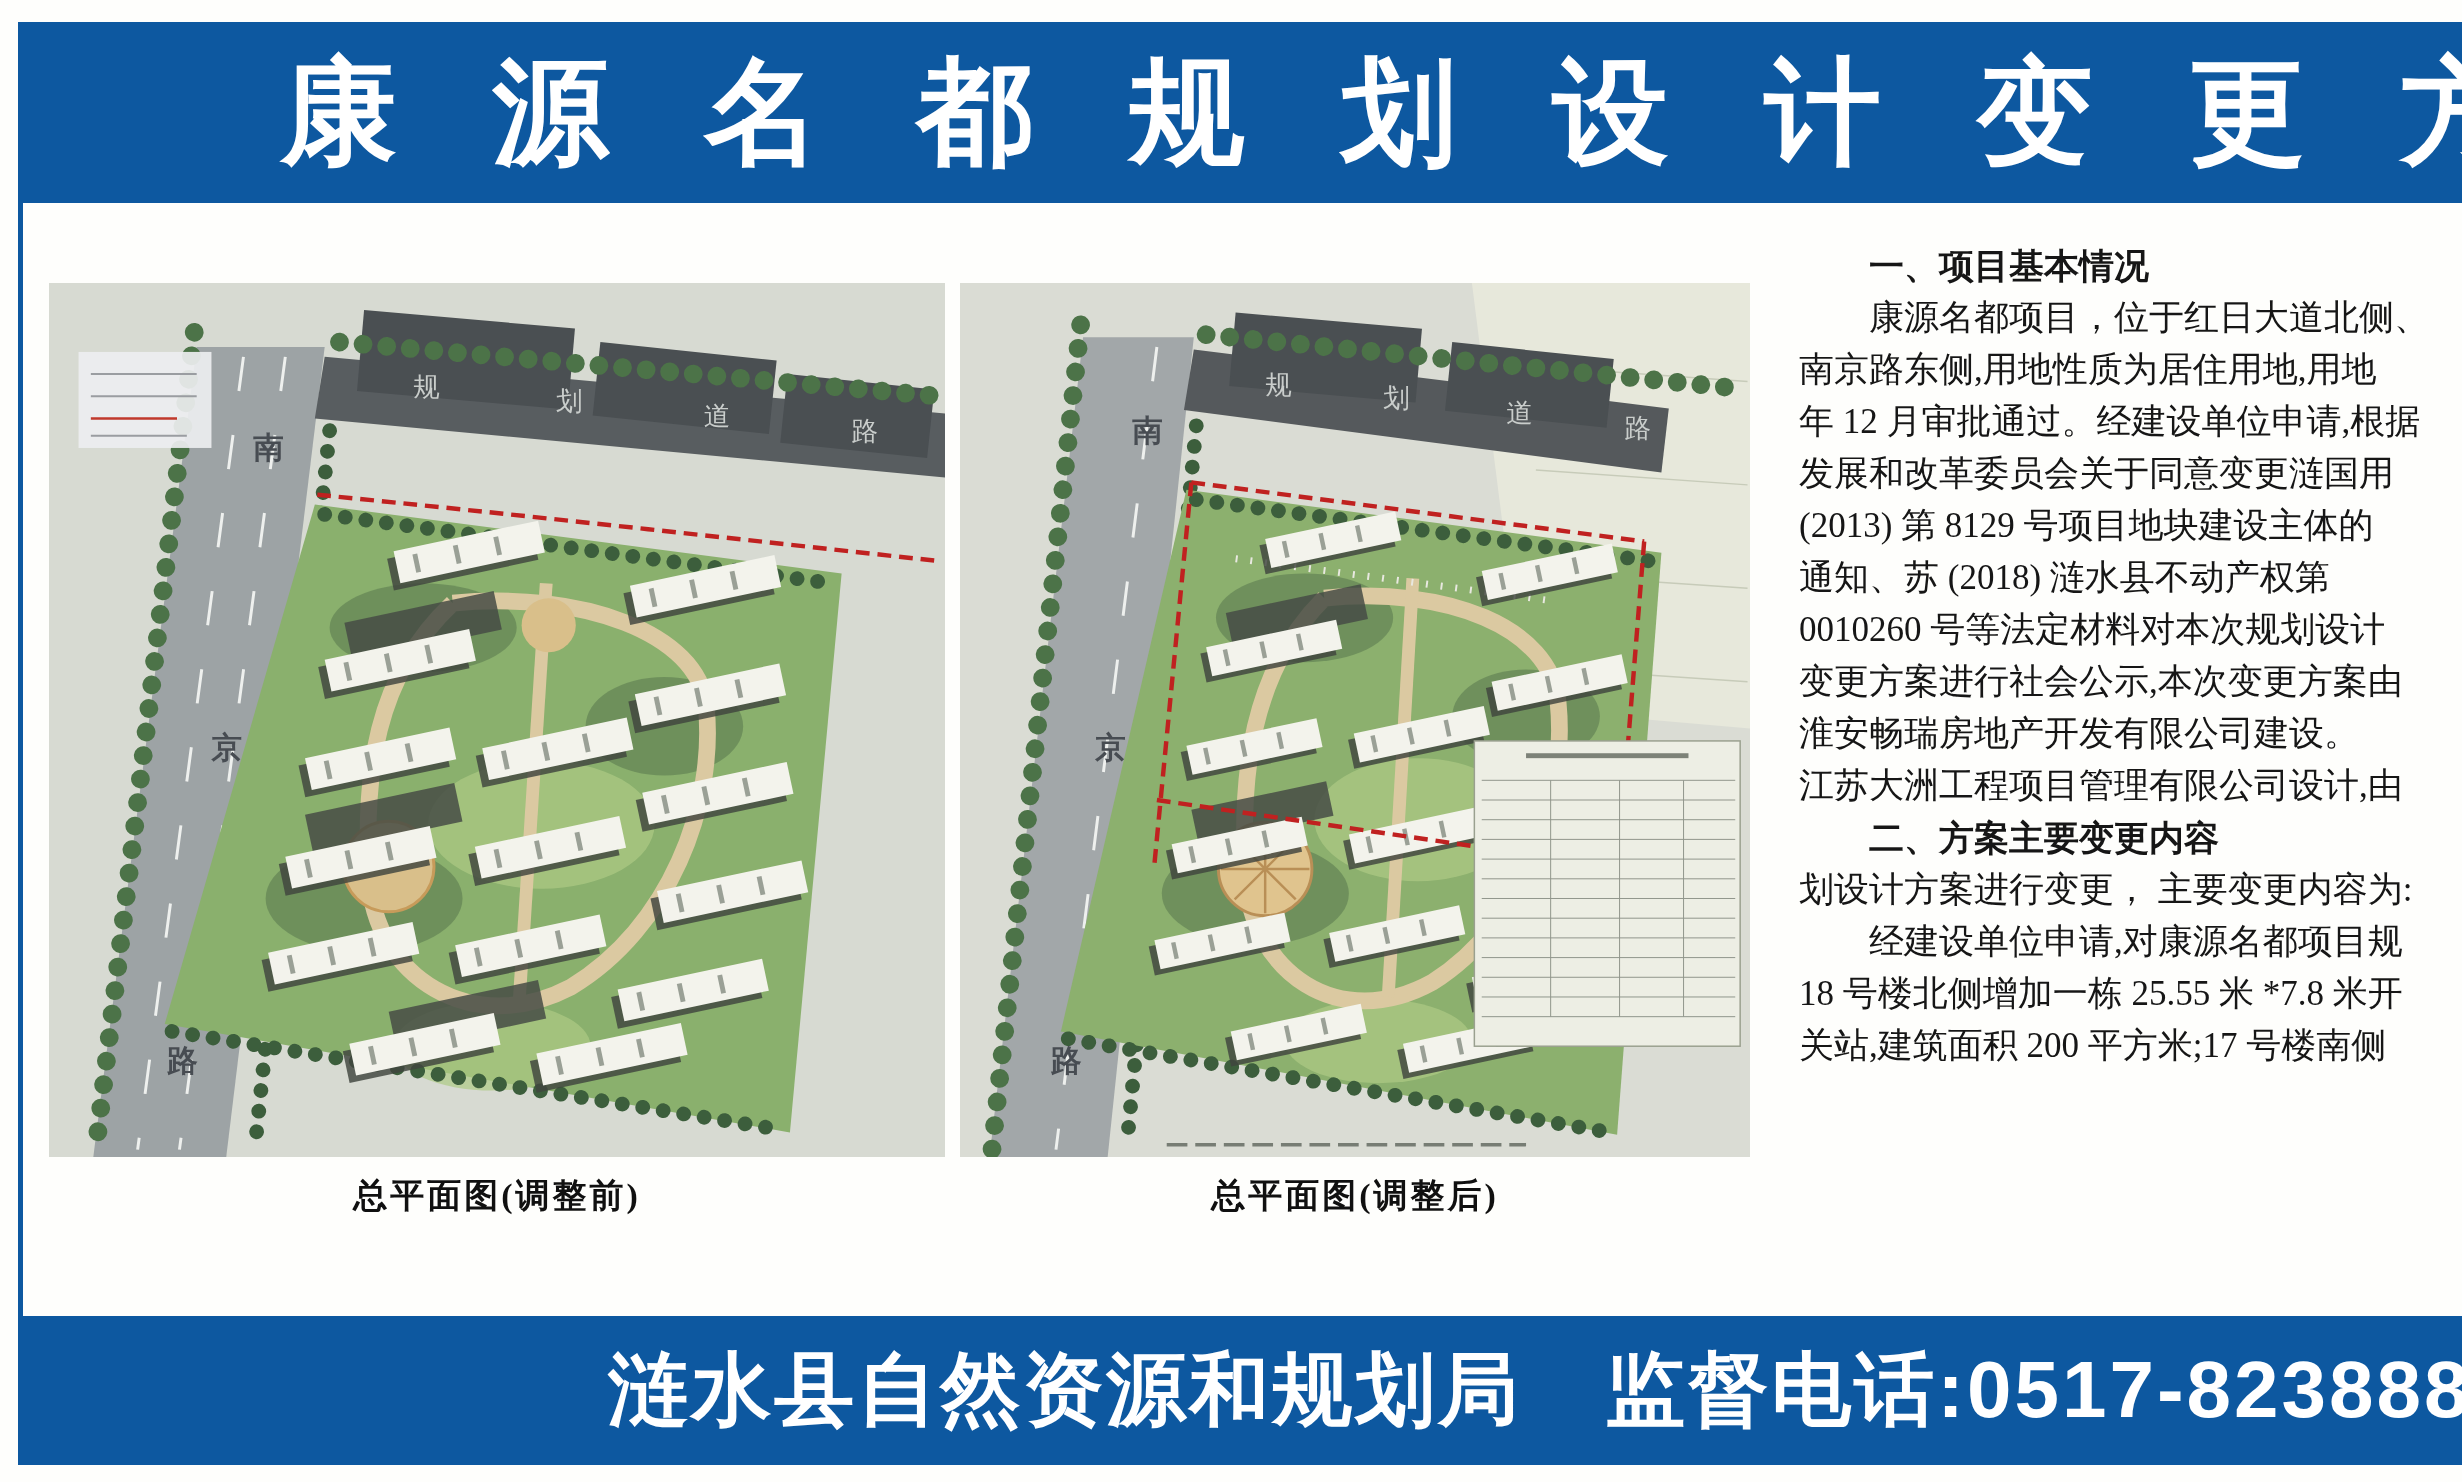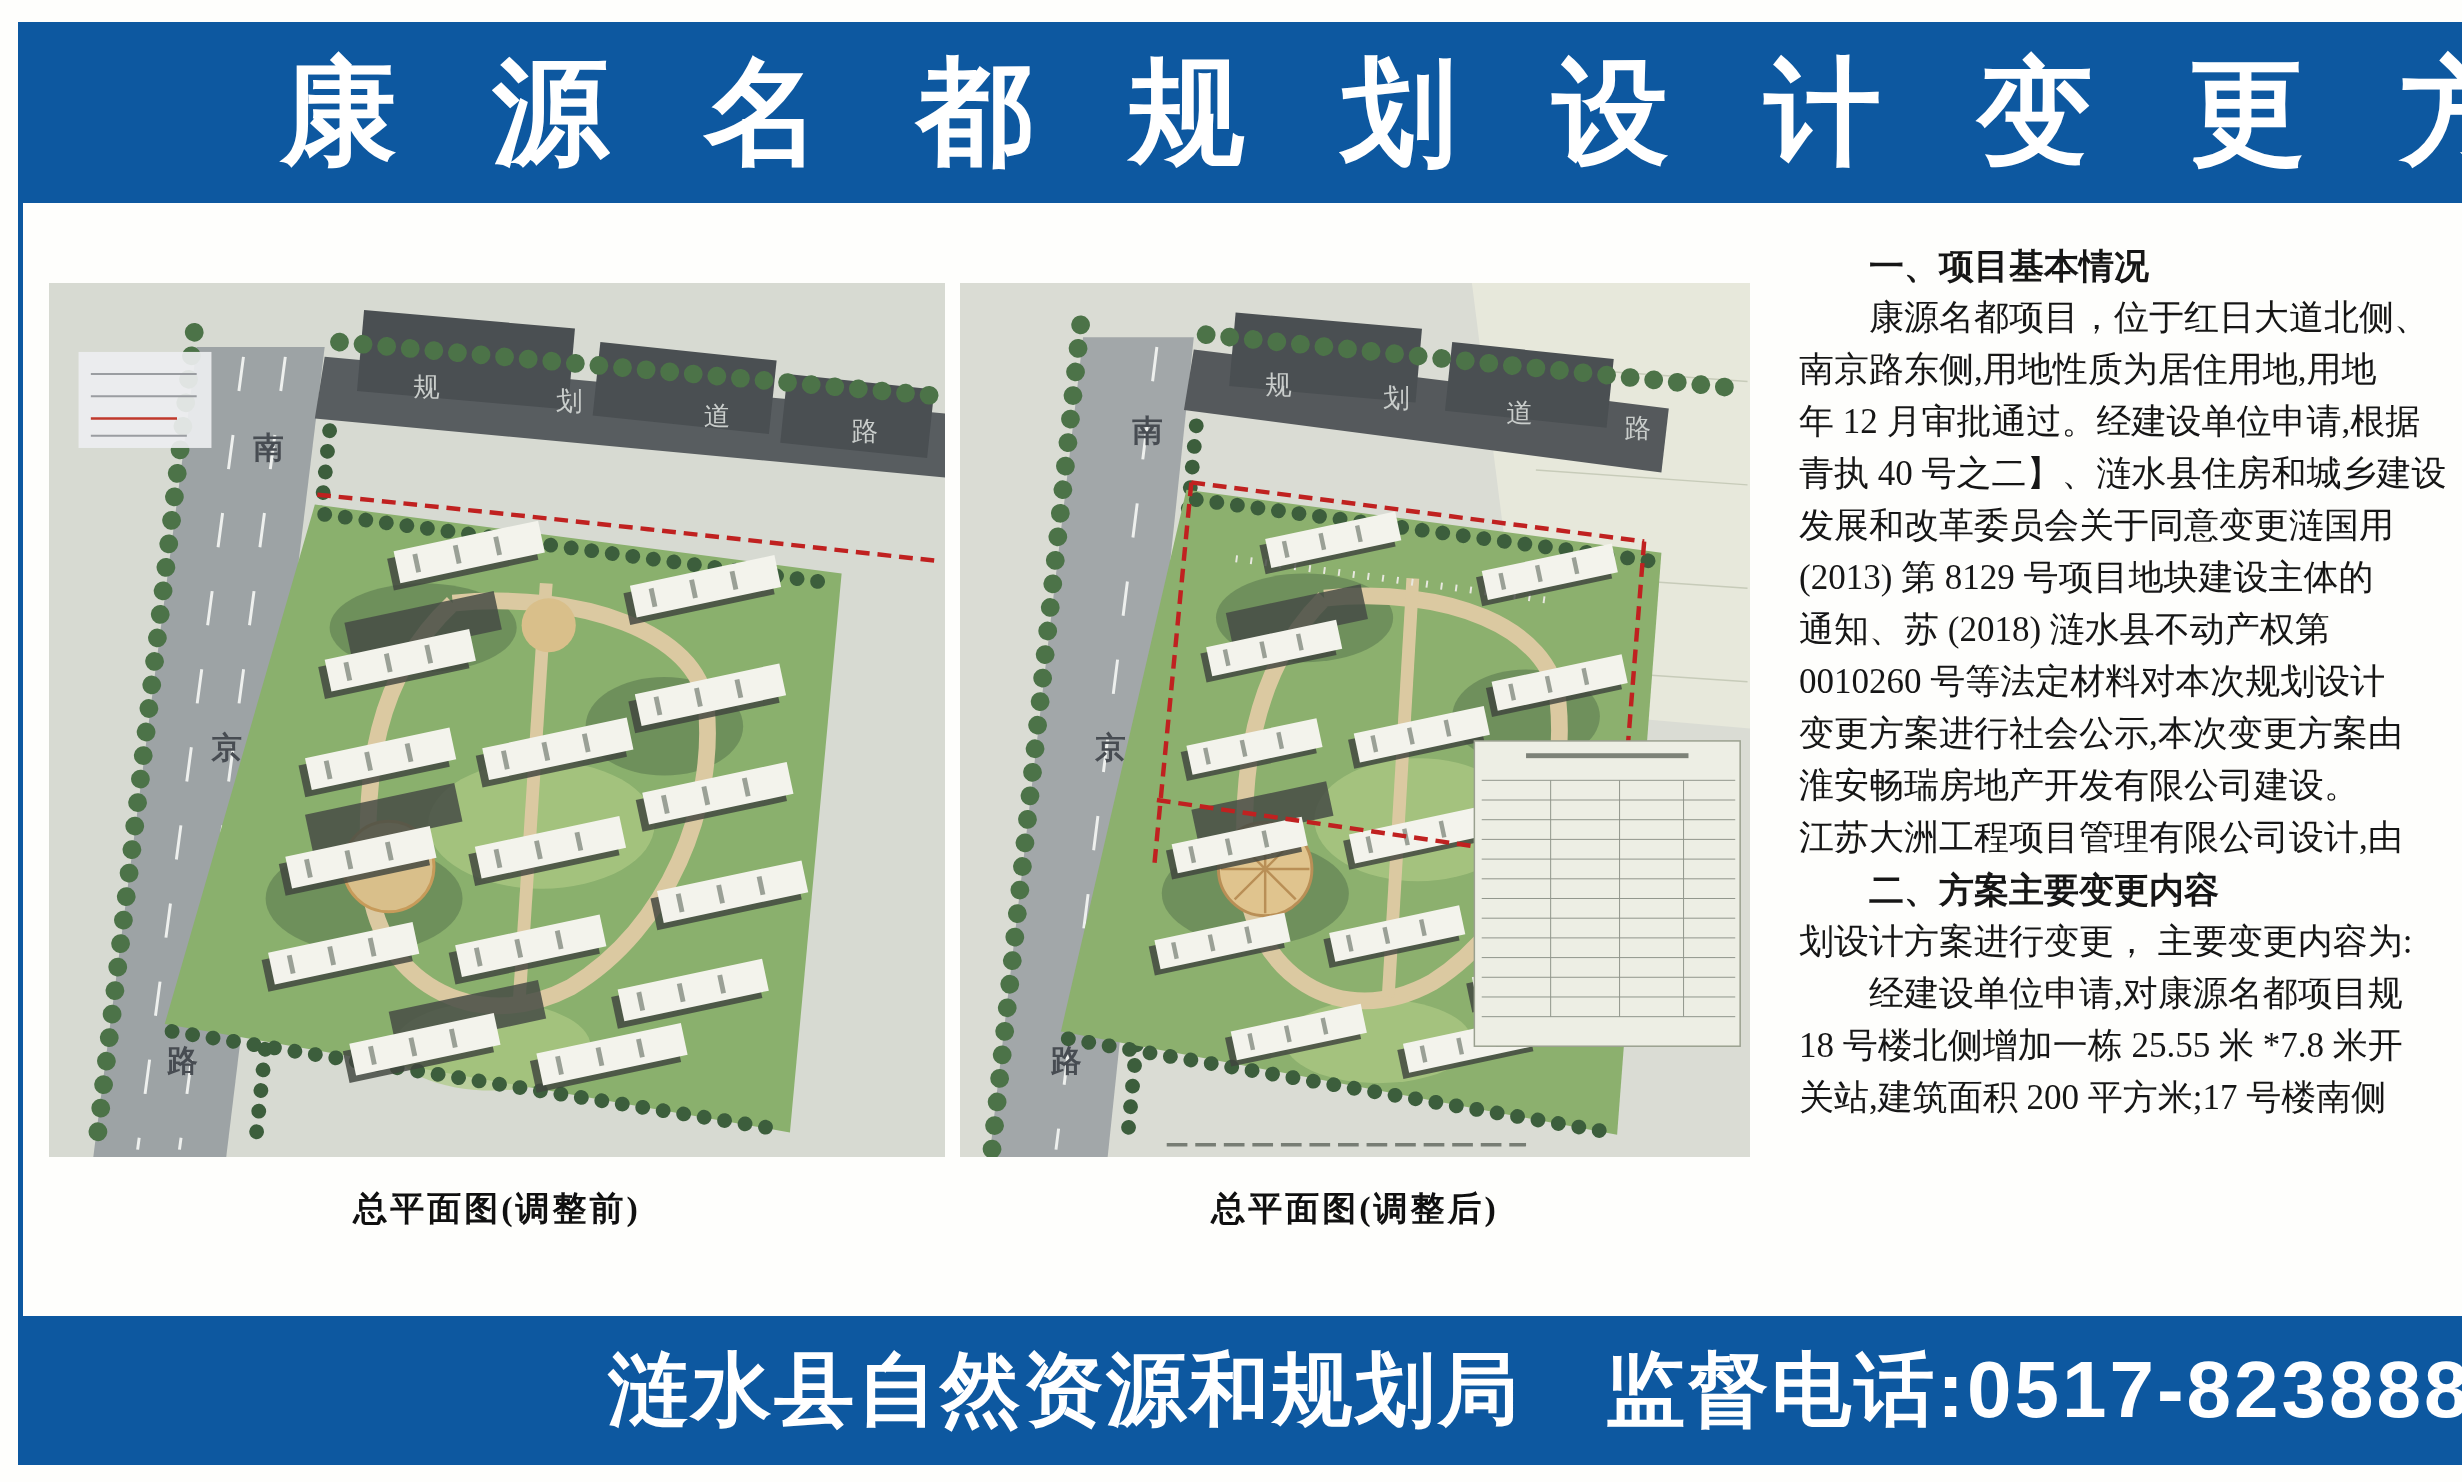--- a/index.html
+++ b/index.html
@@ -17,21 +17,21 @@
   .footer{position:absolute;left:17.7px;top:1316px;width:3822px;height:149px;background:#0d58a0;
           display:flex;align-items:center;justify-content:center;}
   .footer .ftxt{color:#ffffff;font-family:"Liberation Sans","DejaVu Sans",sans-serif;
           font-weight:bold;font-size:80px;letter-spacing:3px;white-space:nowrap;}
   .footer .gap{display:inline-block;width:84px;}
   
   .photo{position:absolute;top:283px;height:874px;}
   .photo.before{left:49px;width:896px;}
   .photo.after{left:960px;width:790px;}
   .caption{position:absolute;top:1173px;height:44px;font-size:34px;font-weight:bold;
-           letter-spacing:3px;text-align:center;color:#101010;margin-top:13px;}
+           letter-spacing:3px;text-align:center;color:#101010;}
   .caption.c1{left:49px;width:896px;}
   .caption.c2{left:960px;width:790px;}
   
   .col{position:absolute;top:240px;}
   .col .line{height:52px;line-height:52px;font-size:35px;white-space:pre;color:#161616;margin-left:16px;}
   .col .line.h{font-family:"Liberation Sans","DejaVu Sans",sans-serif;font-weight:bold;}
   .col1{left:1783px;width:651px;}
   .col2{left:2459px;width:640px;}
   
   .trees{fill:none;stroke:#4c7348;stroke-width:38;stroke-linecap:round;stroke-dasharray:0.1 48;}
@@ -249,21 +249,20 @@
   </svg>
 
   <div class="caption c1">总平面图(调整前)</div>
   <div class="caption c2">总平面图(调整后)</div>
 
   <div class="col col1">
       <div class="line h">　　一、项目基本情况</div>
       <div class="line">　　康源名都项目，位于红日大道北侧、</div>
       <div class="line">南京路东侧,用地性质为居住用地,用地</div>
       <div class="line">年 12 月审批通过。经建设单位申请,根据</div>
-      <div class="line">青执 40 号之二】、涟水县住房和城乡建设</div>
       <div class="line">发展和改革委员会关于同意变更涟国用</div>
       <div class="line">(2013) 第 8129 号项目地块建设主体的</div>
       <div class="line">通知、苏 (2018) 涟水县不动产权第</div>
       <div class="line">0010260 号等法定材料对本次规划设计</div>
       <div class="line">变更方案进行社会公示,本次变更方案由</div>
       <div class="line">淮安畅瑞房地产开发有限公司建设。</div>
       <div class="line">江苏大洲工程项目管理有限公司设计,由</div>
       <div class="line h">　　二、方案主要变更内容</div>
       <div class="line">划设计方案进行变更， 主要变更内容为:</div>
       <div class="line">　　经建设单位申请,对康源名都项目规</div>

